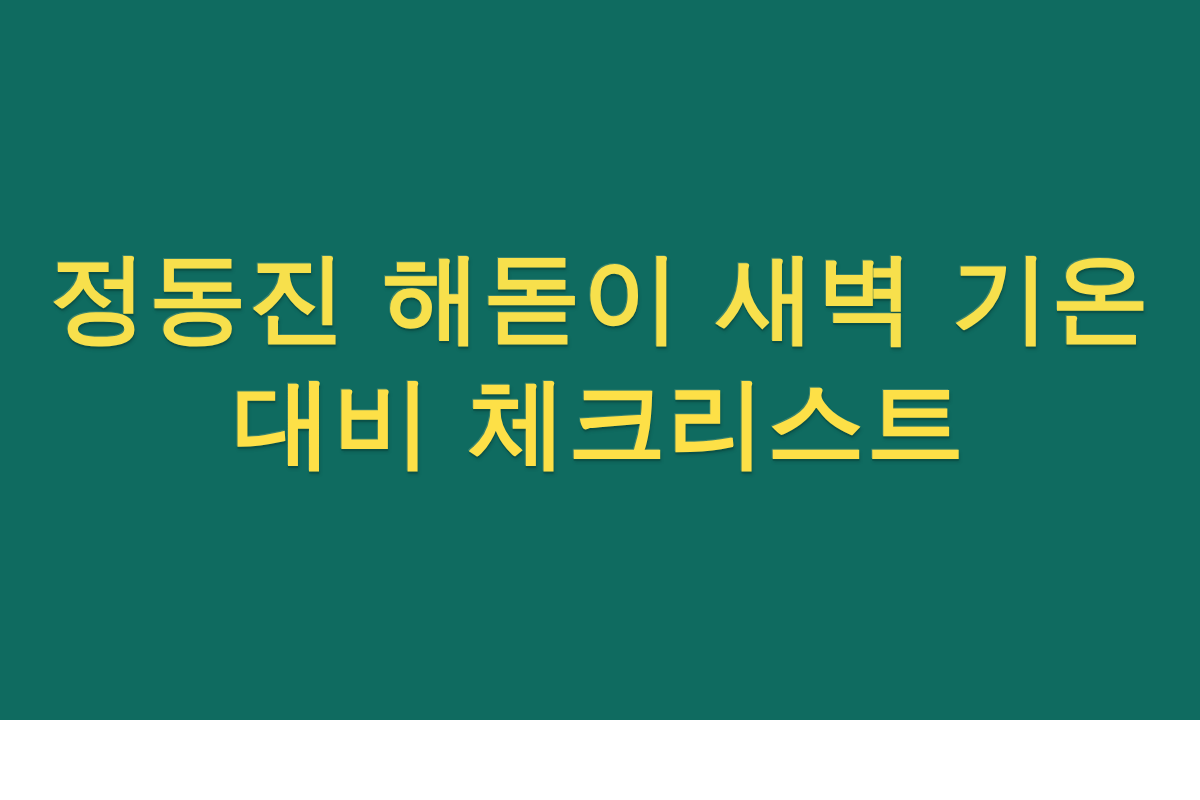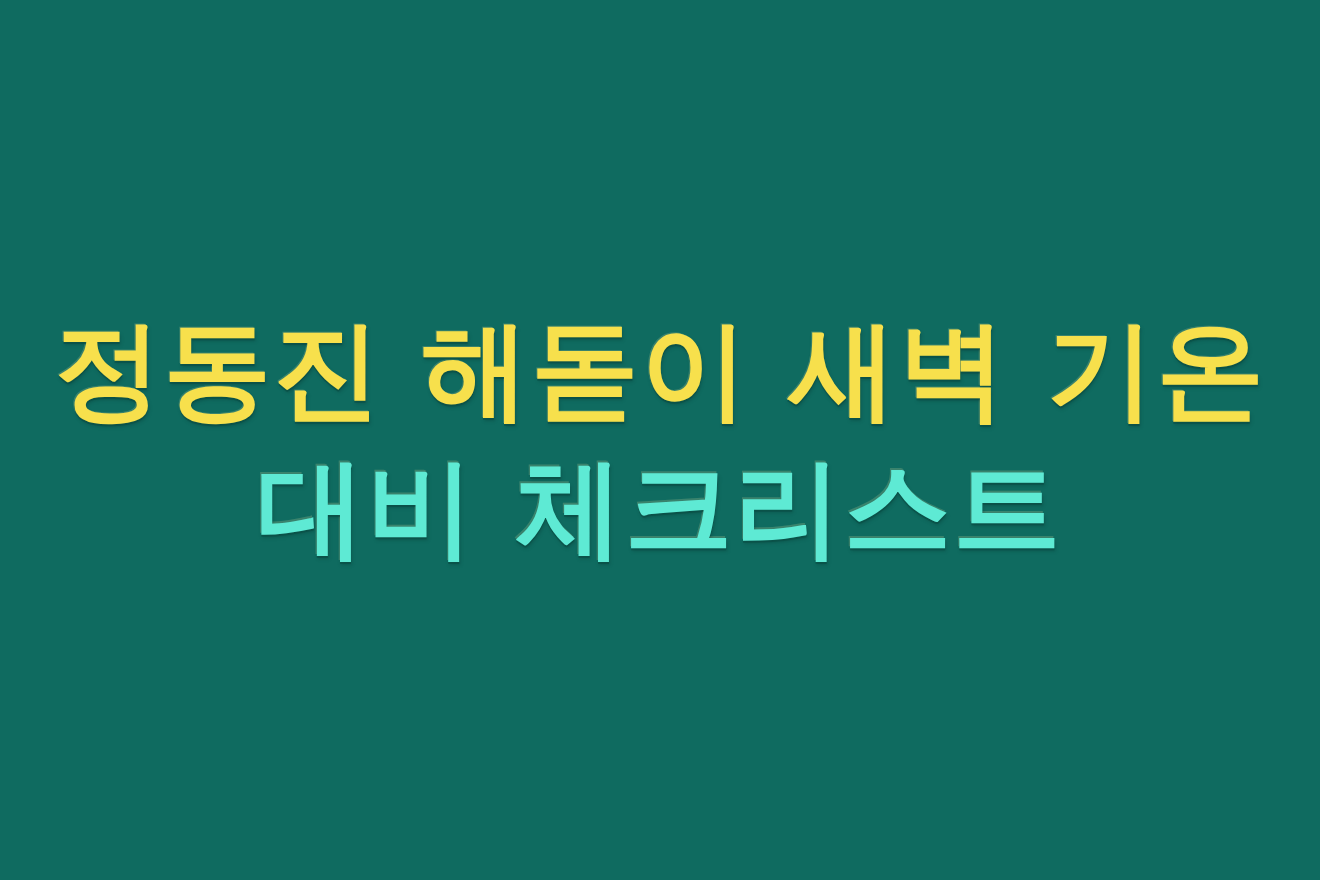--- a/index.html
+++ b/index.html
@@ -12,21 +12,21 @@
     width: 1200px;
     height: 800px;
     overflow: hidden;
     font-family: "DejaVu Sans", "Liberation Sans", sans-serif;
   }
 
   
   #thumbnail-card {
     position: relative;
     width: 1200px;
-    height: 800px;
+    height: 720px;
     box-sizing: border-box;
     display: flex;
     align-items: center;
     justify-content: center;
     background: #0F6B60; 
   }
 
   
   .headline-block {
     width: 1120px;
@@ -60,16 +60,16 @@
 </style>
 </head>
 <body>
 
 <div id="thumbnail-card" style="background-color: rgb(15, 107, 96);">
 
   <div class="headline-block">
 
     <span class="headline-line line-1" style="color: rgb(247, 224, 76);">정동진 해돋이 새벽 기온</span>
 
-    <span class="headline-line line-2" style="color: #5eead4;">대비 체크리스트</span>
+    <span class="headline-line line-2" style="color: #fde047;">대비 체크리스트</span>
 
   </div>
 </div>
 
 </body></html>

